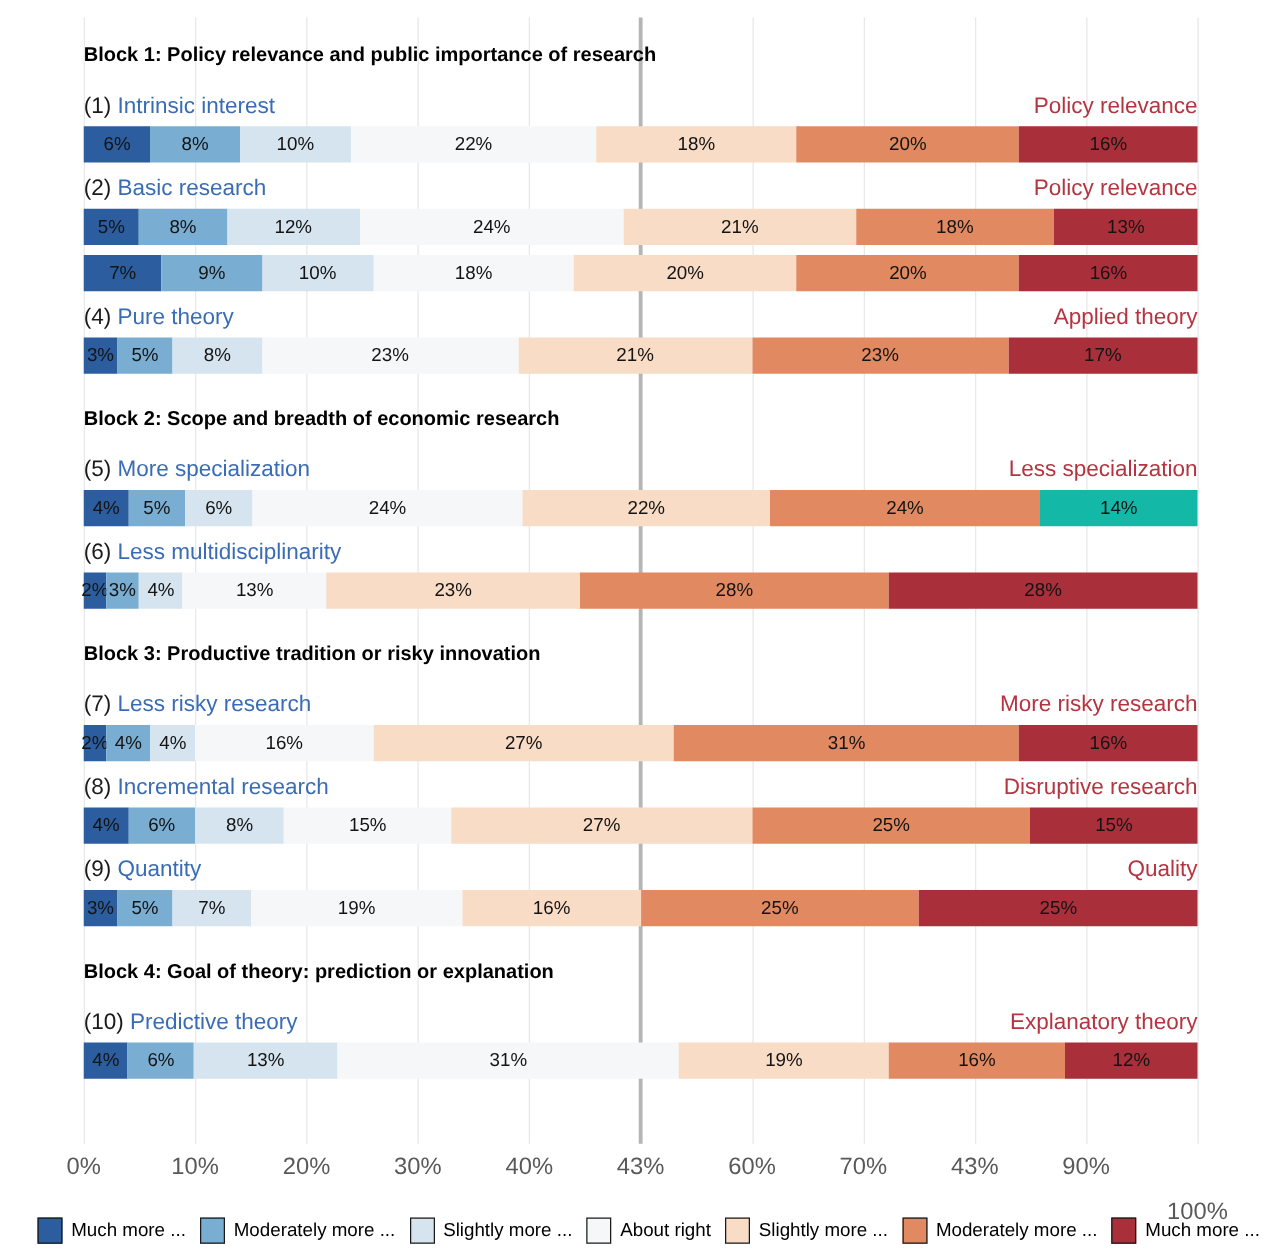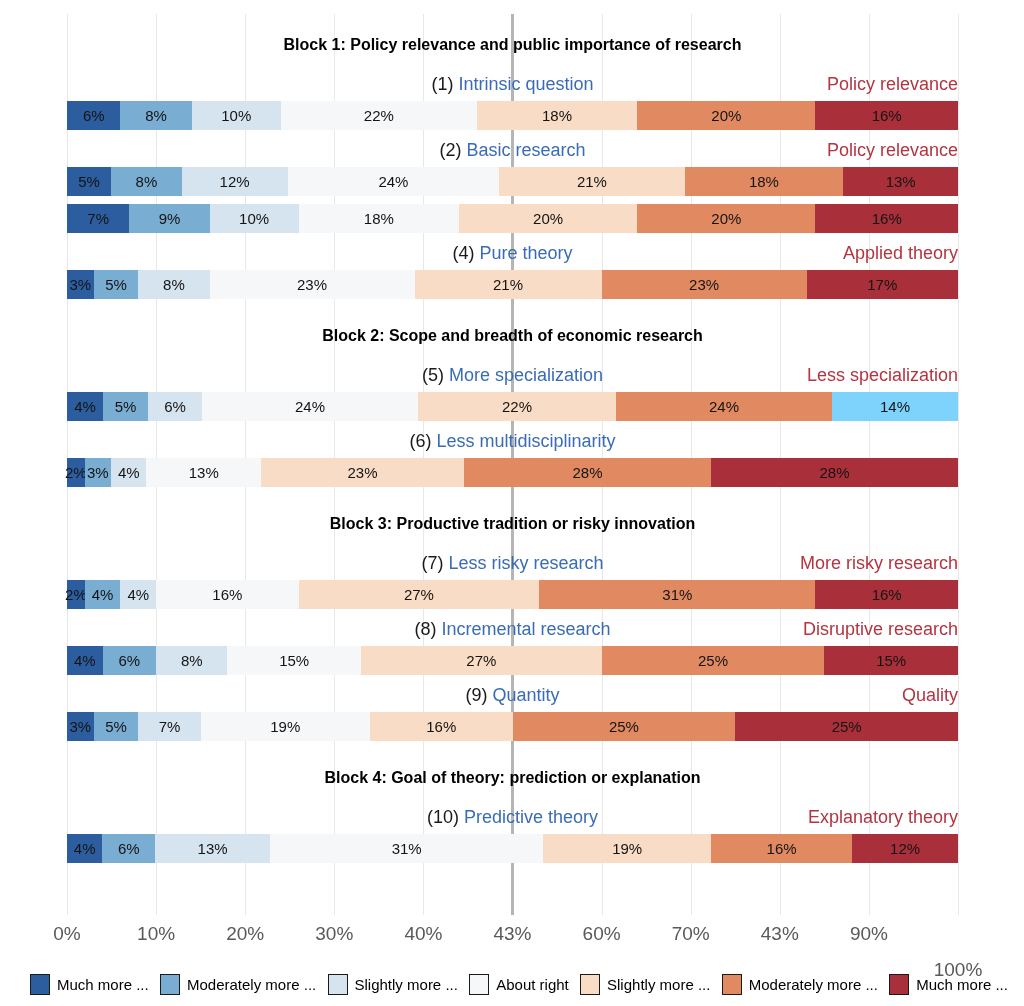--- a/index.html
+++ b/index.html
@@ -1,21 +1,21 @@
 <!DOCTYPE html>
 <html><head>
 <meta charset="utf-8">
 <style>
   html,body{margin:0;padding:0;background:#ffffff;}
   body{
     width:1024px;height:1006px;overflow:hidden;
     font-family:"Liberation Sans","DejaVu Sans",sans-serif;
     -webkit-font-smoothing:antialiased;
   }
-  #chart{position:relative;width:945px;height:1006px;background:#fff;text-align:center;}
+  #chart{position:relative;width:945px;height:1006px;background:#fff;}
 
   
   #grid-layer{position:absolute;left:67px;top:14px;width:891px;height:901px;}
   .gridline{position:absolute;top:0;bottom:0;width:1px;background:#e8e8e8;}
   .refline{position:absolute;top:0;bottom:0;width:3px;margin-left:-1.5px;background:#b5b5b5;}
 
   
   #content{position:absolute;left:67px;top:0;width:891px;}
   .block-heading{
     margin:26px 0 16px 0;font-size:16px;line-height:22px;
@@ -67,21 +67,21 @@
       <div class="gridline" style="left: 60%;"></div>
       <div class="gridline" style="left: 70%;"></div>
       <div class="gridline" style="left: 80%;"></div>
       <div class="gridline" style="left: 90%;"></div>
       <div class="gridline" style="left: 100%;"></div>
       <div class="refline" style="left: 50%;"></div>
     </div>
   <div id="content">
       <div class="block-heading first">Block 1: Policy relevance and public importance of research</div>
       <div class="row">
-        <div class="row-labels"><span class="idx">(1)</span><span class="left-label">Intrinsic question</span><span class="right-label">Policy relevance</span></div>
+        <div class="row-labels"><span class="idx">(1)</span><span class="left-label">Intrinsic interest</span><span class="right-label">Policy relevance</span></div>
         <div class="bar">
           <div class="seg" style="flex: 6 1 0%; background: rgb(44, 93, 158);">6%</div>
           <div class="seg" style="flex: 8 1 0%; background: rgb(122, 173, 210);">8%</div>
           <div class="seg" style="flex: 10 1 0%; background: rgb(214, 228, 240);">10%</div>
           <div class="seg" style="flex: 22 1 0%; background: rgb(245, 247, 249);">22%</div>
           <div class="seg" style="flex: 18 1 0%; background: rgb(248, 220, 197);">18%</div>
           <div class="seg" style="flex: 20 1 0%; background: rgb(225, 138, 98);">20%</div>
           <div class="seg" style="flex: 16 1 0%; background: rgb(169, 47, 58);">16%</div>
         </div>
       </div>
@@ -123,21 +123,21 @@
       <div class="block-heading">Block 2: Scope and breadth of economic research</div>
       <div class="row">
         <div class="row-labels"><span class="idx">(5)</span><span class="left-label">More specialization</span><span class="right-label">Less specialization</span></div>
         <div class="bar">
           <div class="seg" style="flex: 4 1 0%; background: rgb(44, 93, 158);">4%</div>
           <div class="seg" style="flex: 5 1 0%; background: rgb(122, 173, 210);">5%</div>
           <div class="seg" style="flex: 6 1 0%; background: rgb(214, 228, 240);">6%</div>
           <div class="seg" style="flex: 24 1 0%; background: rgb(245, 247, 249);">24%</div>
           <div class="seg" style="flex: 22 1 0%; background: rgb(248, 220, 197);">22%</div>
           <div class="seg" style="flex: 24 1 0%; background: rgb(225, 138, 98);">24%</div>
-          <div class="seg" style="flex: 14 1 0%; background: #7dd3fc;">14%</div>
+          <div class="seg" style="flex: 14 1 0%; background: #14b8a6;">14%</div>
         </div>
       </div>
       <div class="row">
         <div class="row-labels"><span class="idx">(6)</span><span class="left-label">Less multidisciplinarity</span></div>
         <div class="bar">
           <div class="seg" style="flex: 2 1 0%; background: rgb(44, 93, 158);">2%</div>
           <div class="seg" style="flex: 3 1 0%; background: rgb(122, 173, 210);">3%</div>
           <div class="seg" style="flex: 4 1 0%; background: rgb(214, 228, 240);">4%</div>
           <div class="seg" style="flex: 13 1 0%; background: rgb(245, 247, 249);">13%</div>
           <div class="seg" style="flex: 23 1 0%; background: rgb(248, 220, 197);">23%</div>

